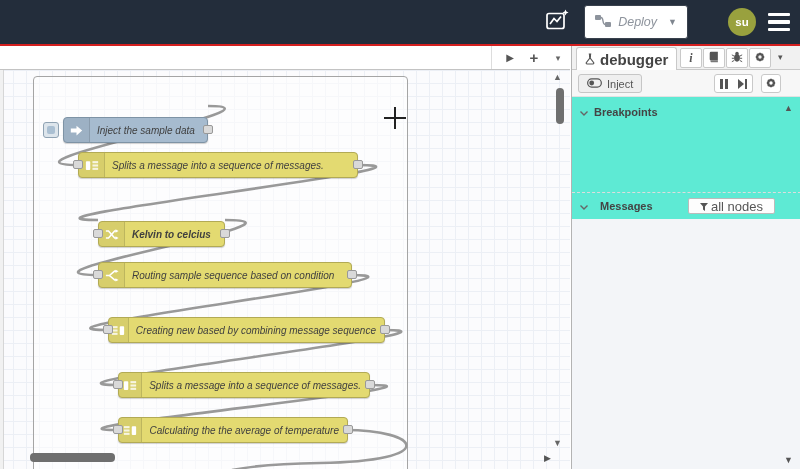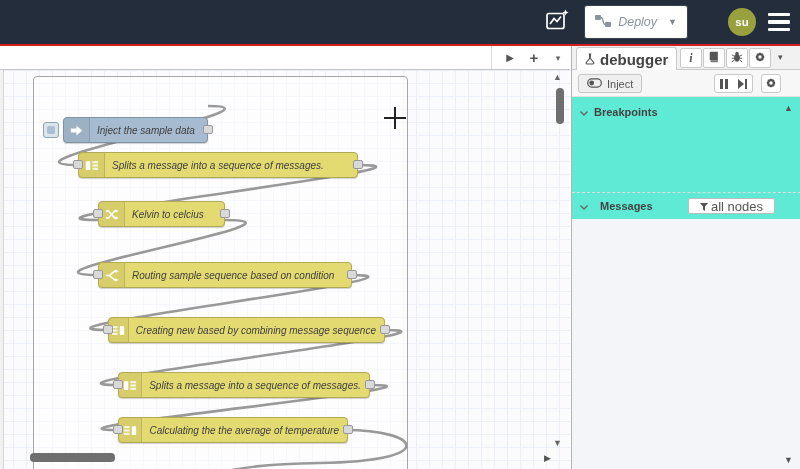--- a/index.html
+++ b/index.html
@@ -210,21 +210,21 @@
         <rect x="1" y="2" width="5" height="10" rx="1" fill="#fff"></rect>
         <rect x="8.5" y="2" width="6.5" height="2.4" fill="#fff" opacity="0.8"></rect>
         <rect x="8.5" y="5.8" width="6.5" height="2.4" fill="#fff" opacity="0.8"></rect>
         <rect x="8.5" y="9.6" width="6.5" height="2.4" fill="#fff" opacity="0.8"></rect>
       </svg>
     </span>
     <span class="nlabel">Splits a message into a sequence of messages.</span>
     <span class="port out"></span>
   </div>
 
-  <div class="node yellow" style="left:98px; top:131px; width:127px;">
+  <div class="node yellow" style="left:98px; top:151px; width:127px;font-weight:bold;">
     <span class="port in"></span>
     <span class="icon-area">
       <svg width="14" height="13" viewBox="0 0 16 14" stroke="#fff" stroke-width="1.8" fill="none">
         <path d="M1 3 H4 L11 11 H13"></path>
         <path d="M1 11 H4 L11 3 H13"></path>
         <path d="M12 1 L15.5 3 L12 5" fill="#fff" stroke="none"></path>
         <path d="M12 9 L15.5 11 L12 13" fill="#fff" stroke="none"></path>
       </svg>
     </span>
     <span class="nlabel">Kelvin to celcius</span>

